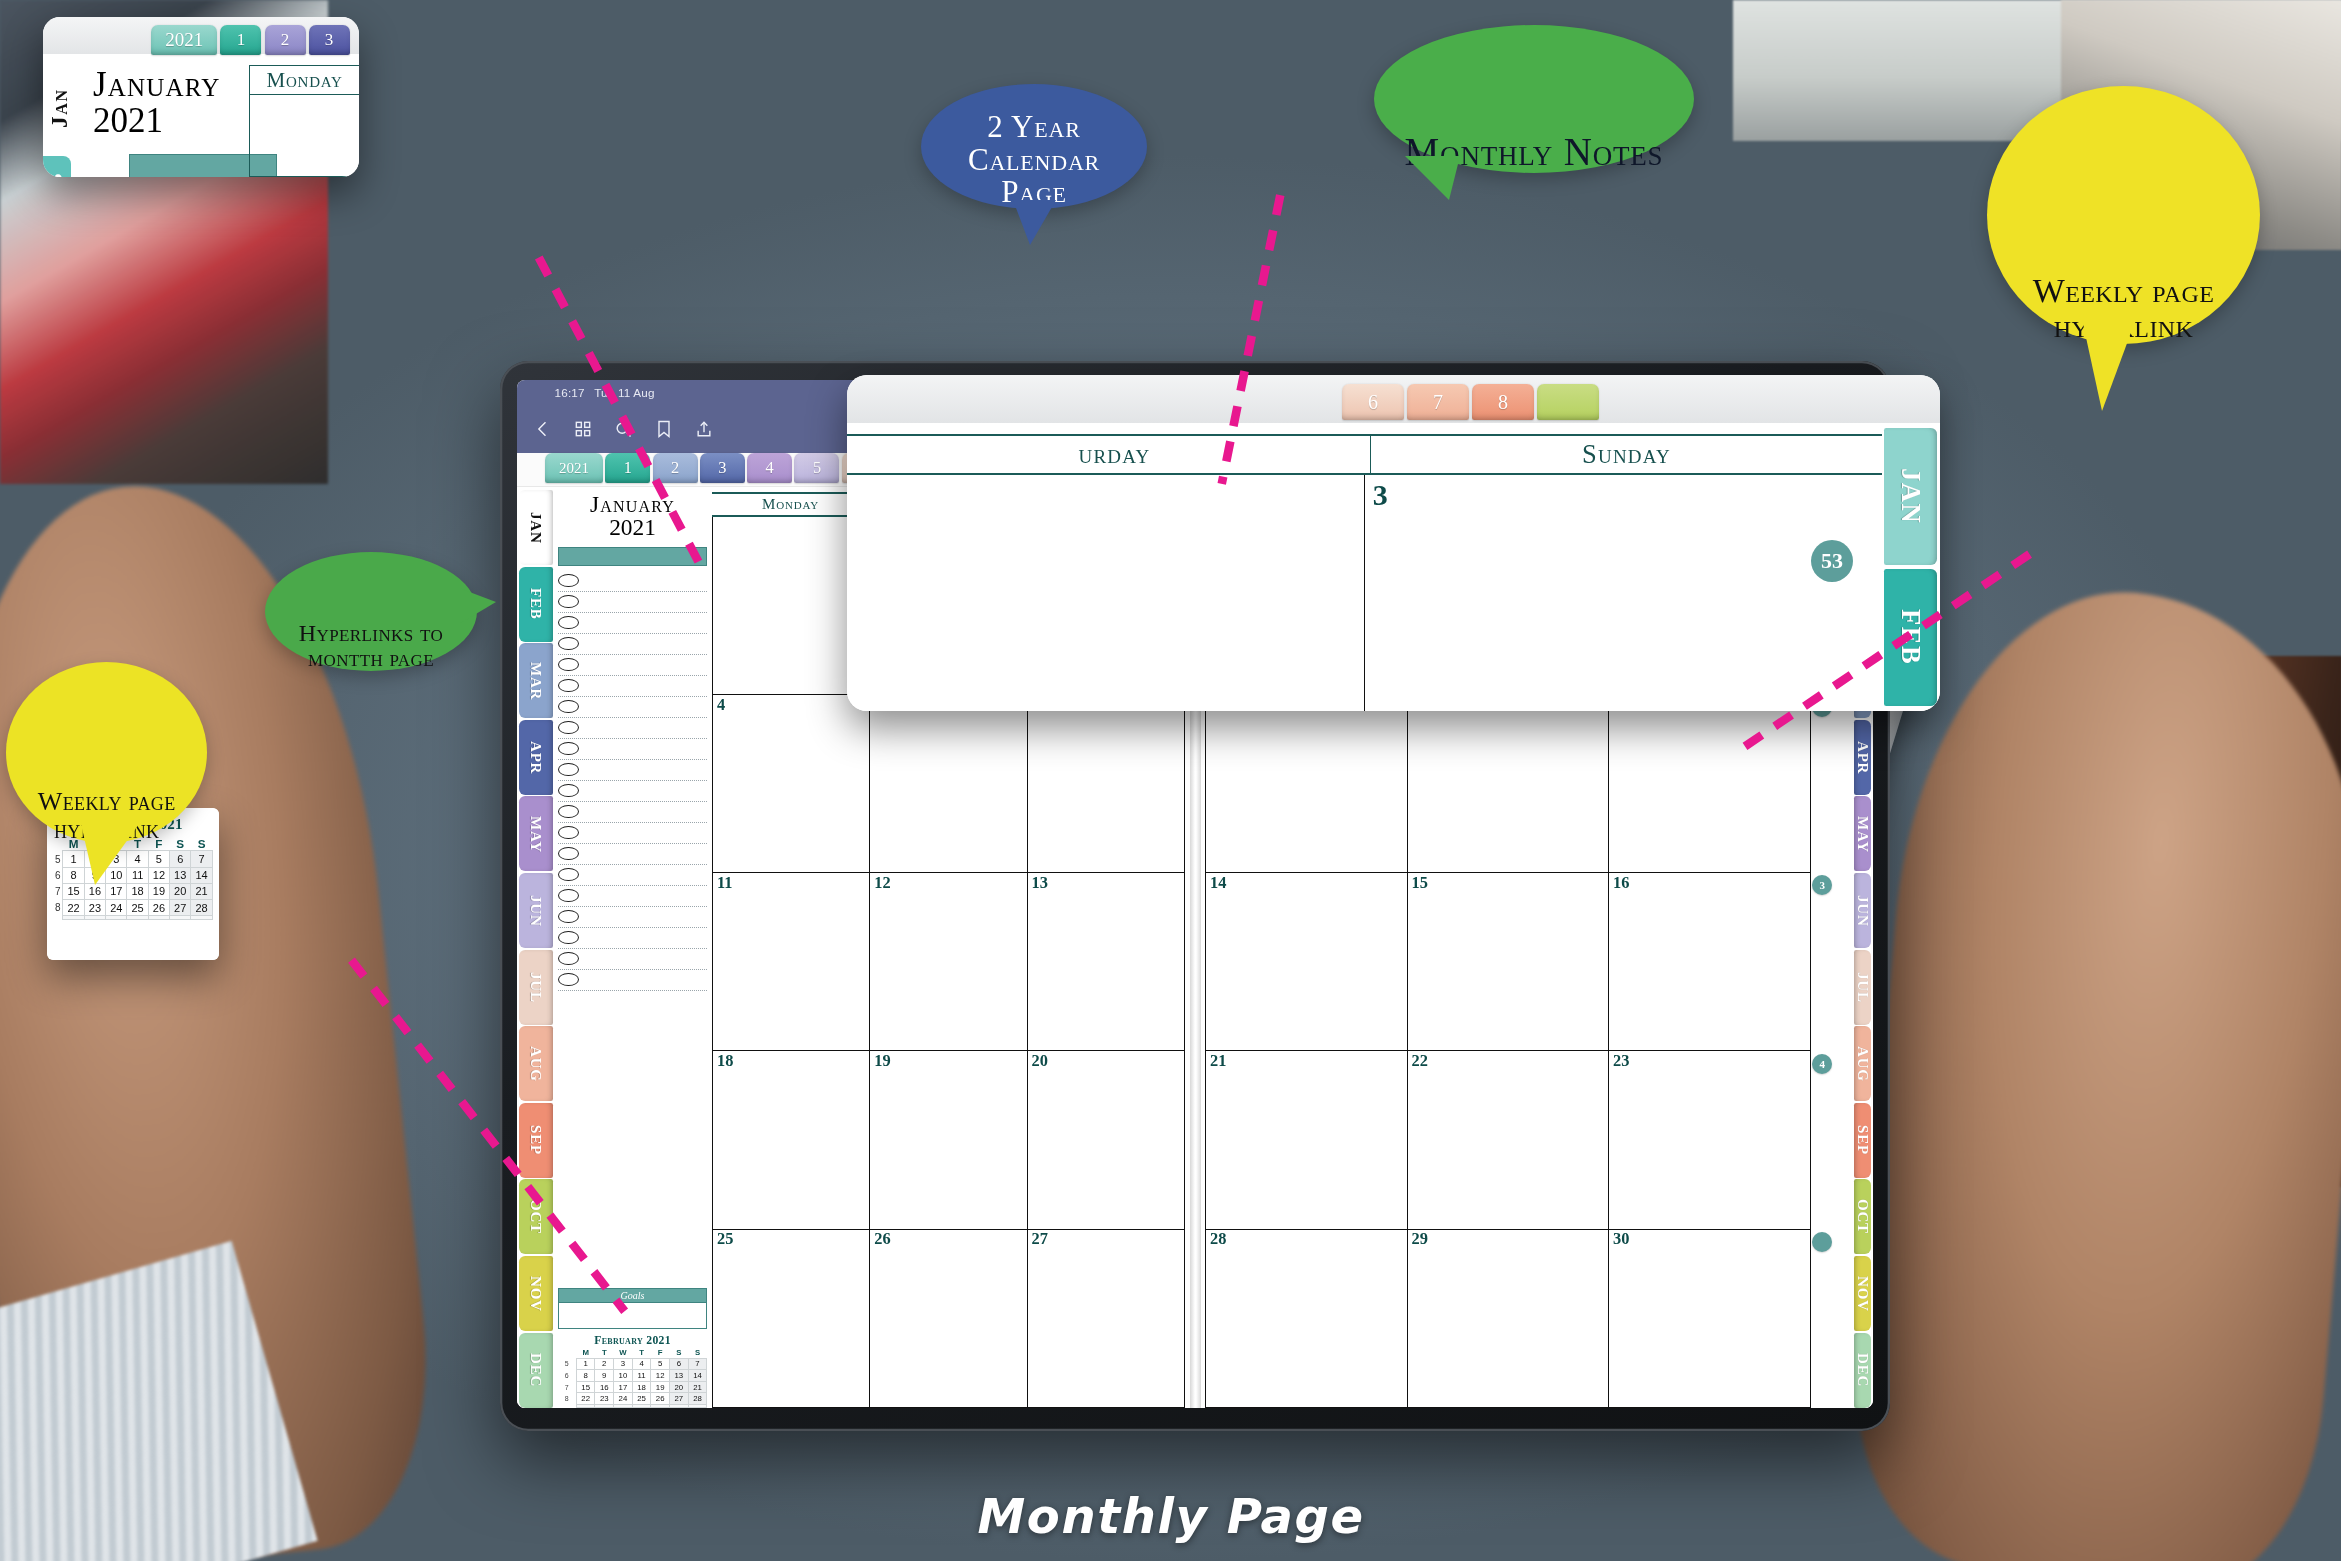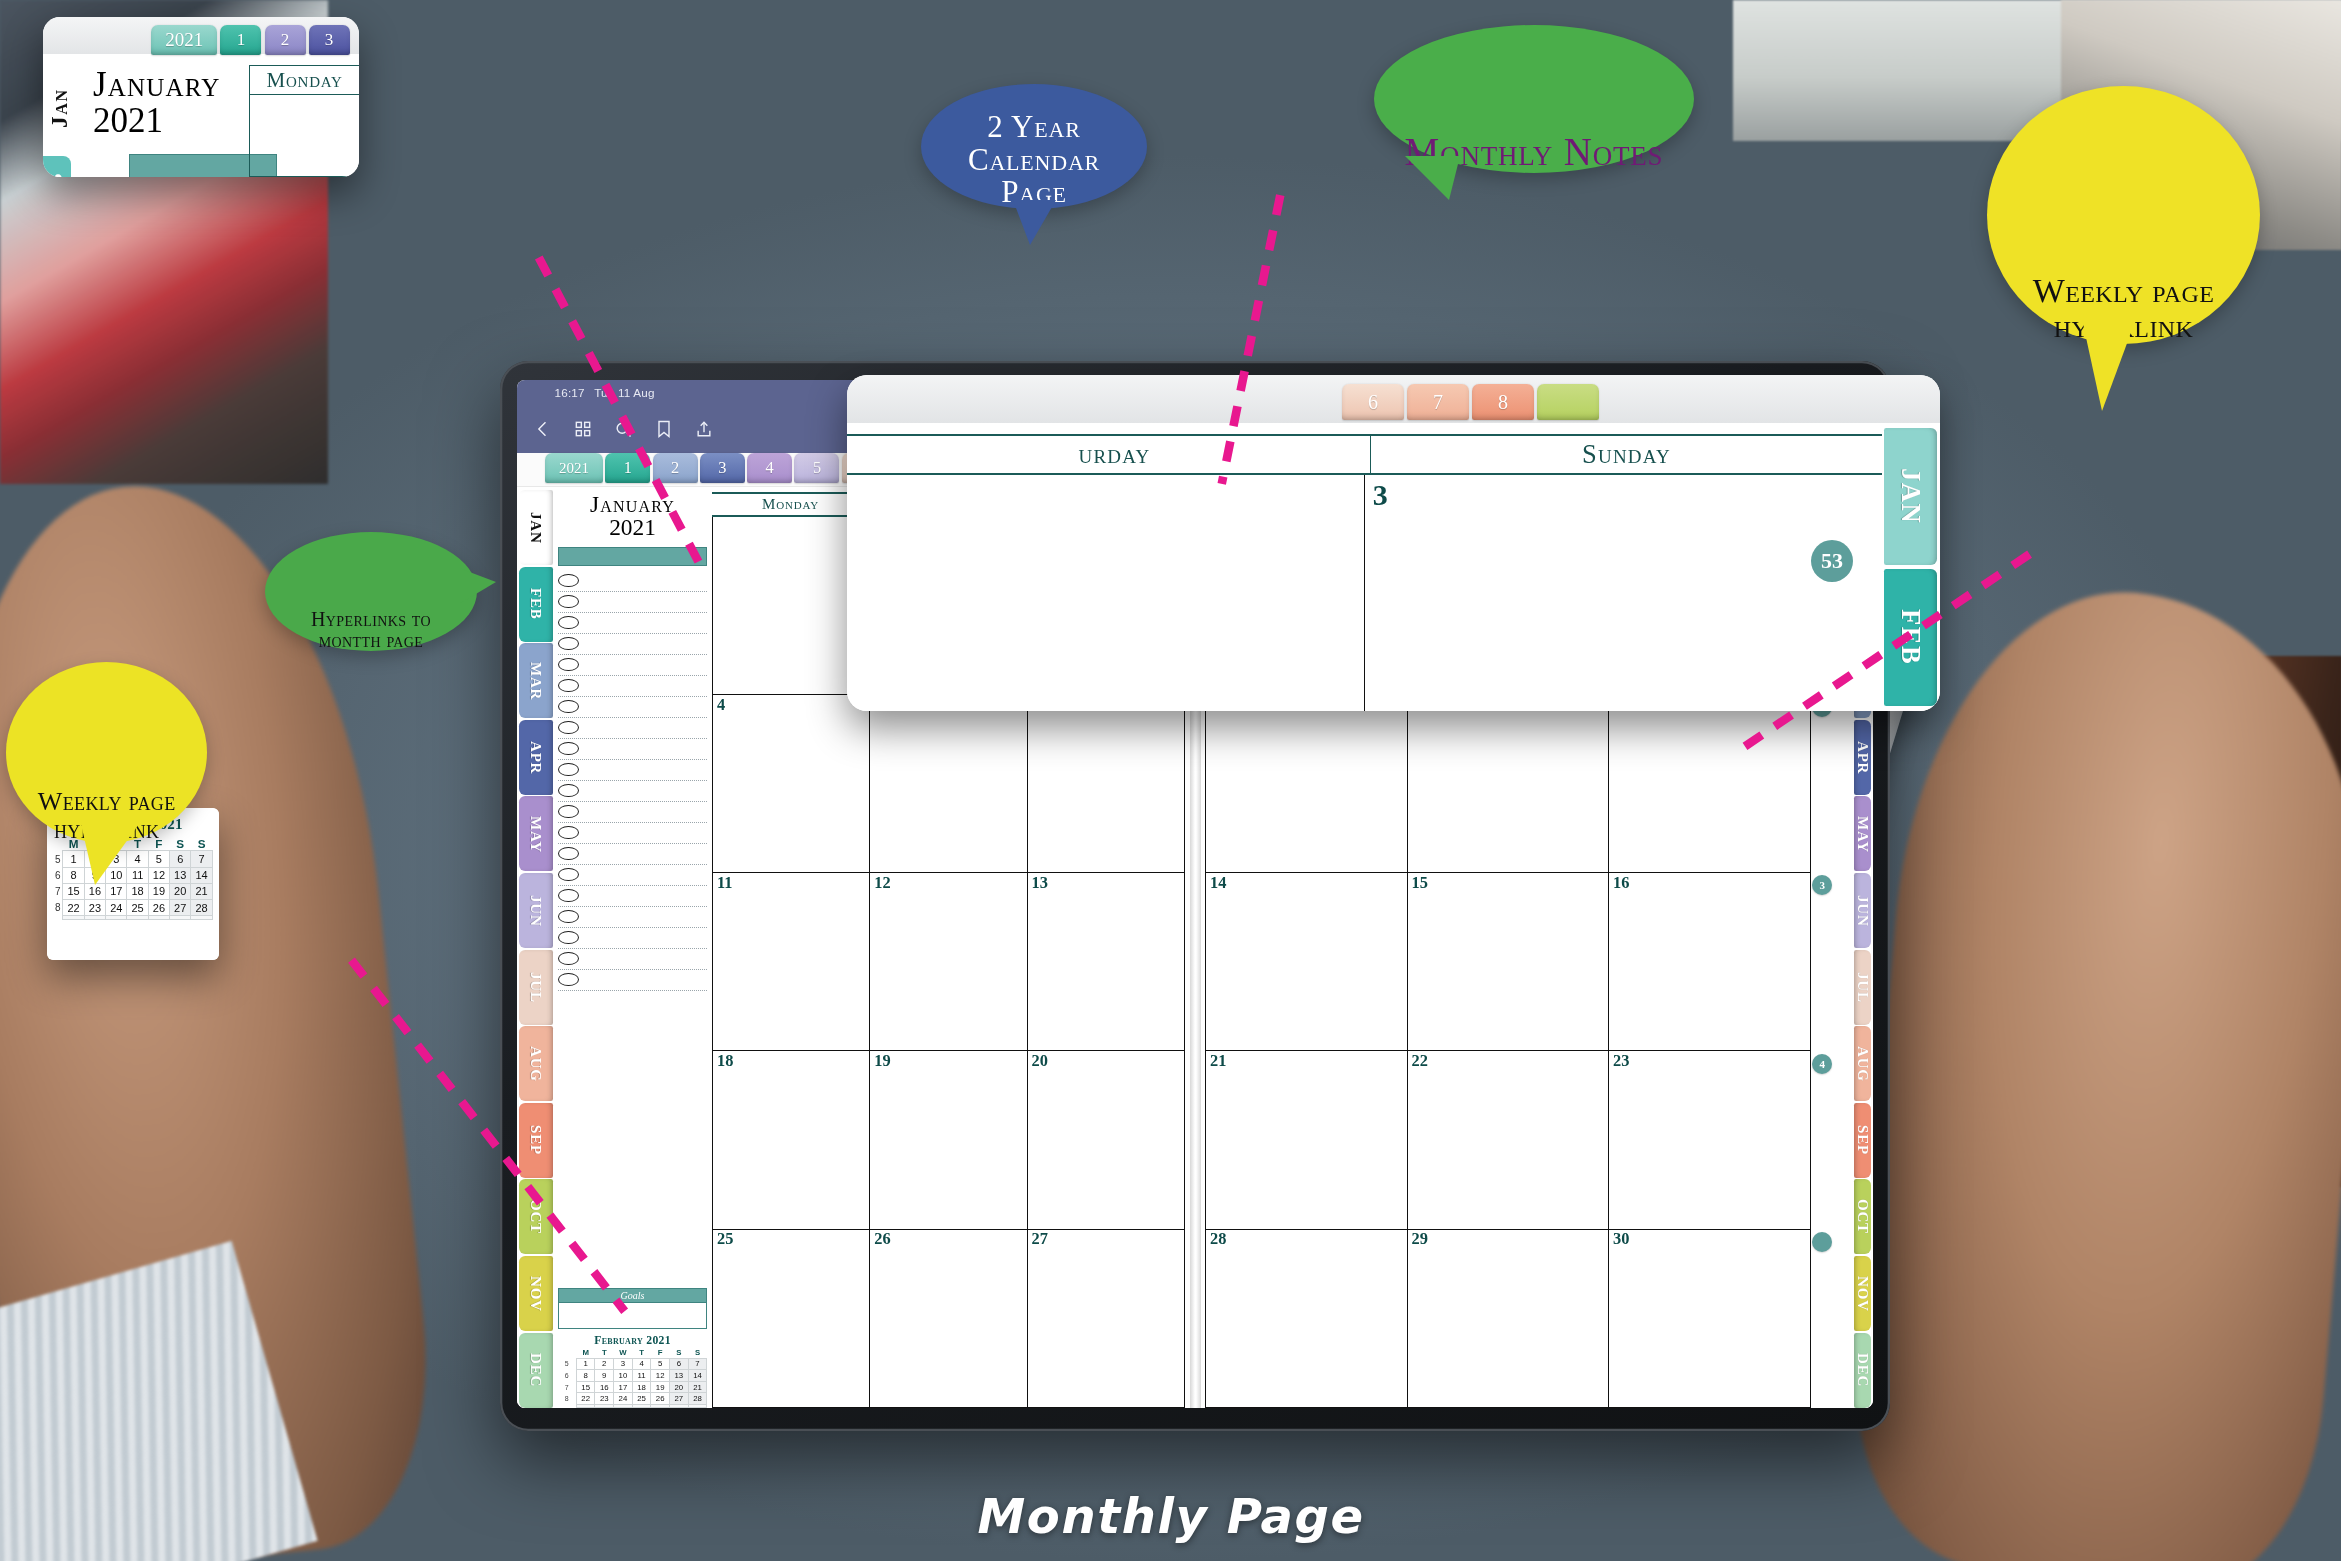--- a/index.html
+++ b/index.html
@@ -290,29 +290,29 @@
   #b-2year{
     left:921px; top:84px; width:226px; height:125px; border-radius:50%;
     background:#3c5a9e; color:#fff; font-size:31px; letter-spacing:0.8px; padding:0 17px;
   }
   #b-2year .tail{
     left:92px; bottom:-36px; border-left:17px solid transparent; border-right:26.5px solid transparent;
     border-top:45px solid #3c5a9e;
   }
   #b-notes{
     left:1374px; top:25px; width:320px; height:148px; border-radius:50%;
-    background:#4aae4a; color:#701a75; font-size:39px; letter-spacing:0.8px;
+    background:#4aae4a; color:#0f172a; font-size:39px; letter-spacing:0.8px;
   }
   #b-notes .tail{
     left:31px; bottom:-26.5px; border-left:44px solid transparent; border-right:11px solid transparent;
     border-top:44px solid #4aae4a;
   }
   #b-hyper{
-    left:265px; top:532px; width:212px; height:119px; border-radius:50%;
-    background:#4aa94a; color:#111; font-size:20px; padding:0 12.5px; letter-spacing:0.4px;
+    left:265px; top:552px; width:212px; height:119px; border-radius:50%;
+    background:#4aa94a; color:#111; font-size:24px; padding:0 12.5px; letter-spacing:0.4px;
   }
   #b-hyper .tail{
     right:-19px; top:36px; border-top:14px solid transparent; border-bottom:22px solid transparent;
     border-left:37px solid #4aa94a;
   }
   #b-weekly-l{
     left:6.2px; top:662px; width:201px; height:181px; border-radius:50%;
     background:#ece325; color:#101010; font-size:26px; padding:0 9.4px; letter-spacing:0.4px;
   }
   #b-weekly-l .tail{

